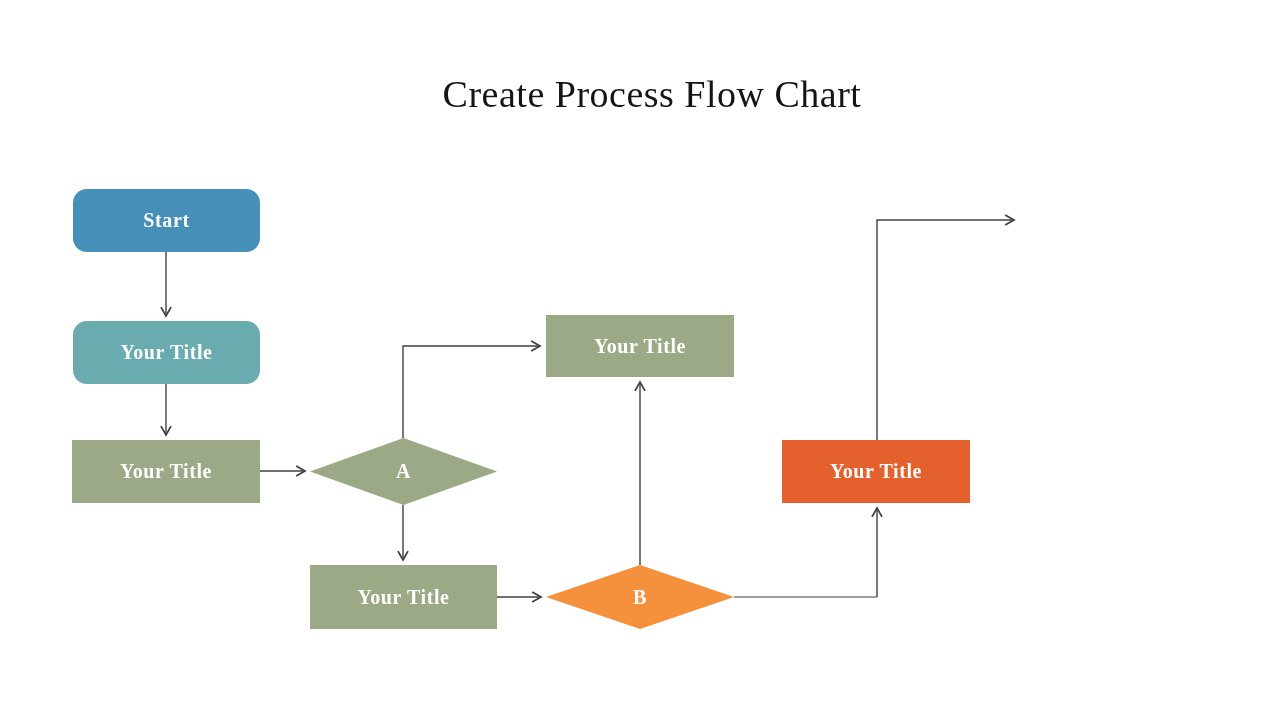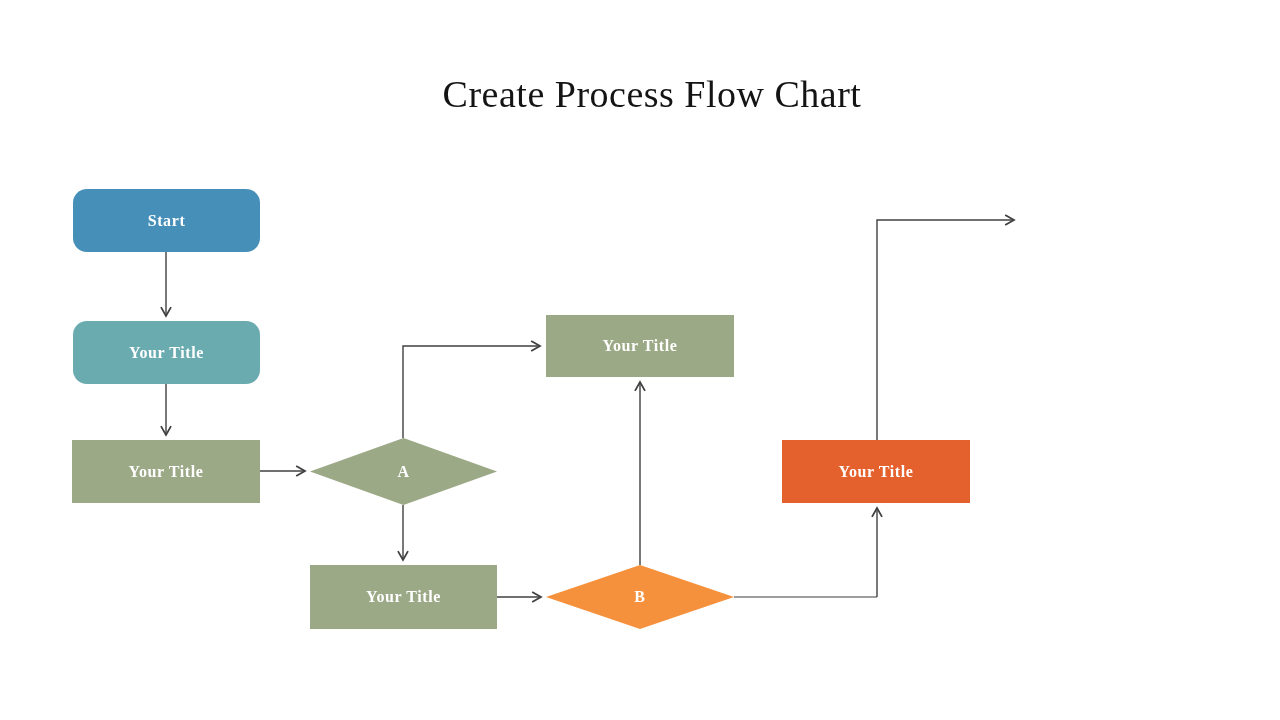--- a/index.html
+++ b/index.html
@@ -25,21 +25,21 @@
     left:0;top:0;
     width:1280px;height:720px;
   }
   .node{
     position:absolute;
     display:flex;
     align-items:center;
     justify-content:center;
     color:#ffffff;
     font-weight:700;
-    font-size:16px;
+    font-size:20px;
     letter-spacing:0.6px;
     box-sizing:border-box;
   }
   .rounded{border-radius:14px;}
   .diamond{clip-path:polygon(50% 0, 100% 50%, 50% 100%, 0 50%);}
   .n-start  {left:73px;  top:189px; width:187px; height:63px;}
   .n-step1  {left:73px;  top:321px; width:187px; height:63px;}
   .n-step2  {left:72px;  top:440px; width:188px; height:63px;}
   .n-dec-a  {left:310px; top:438px; width:187px; height:67px;}
   .n-branch-top{left:546px; top:315px; width:188px; height:62px;}

